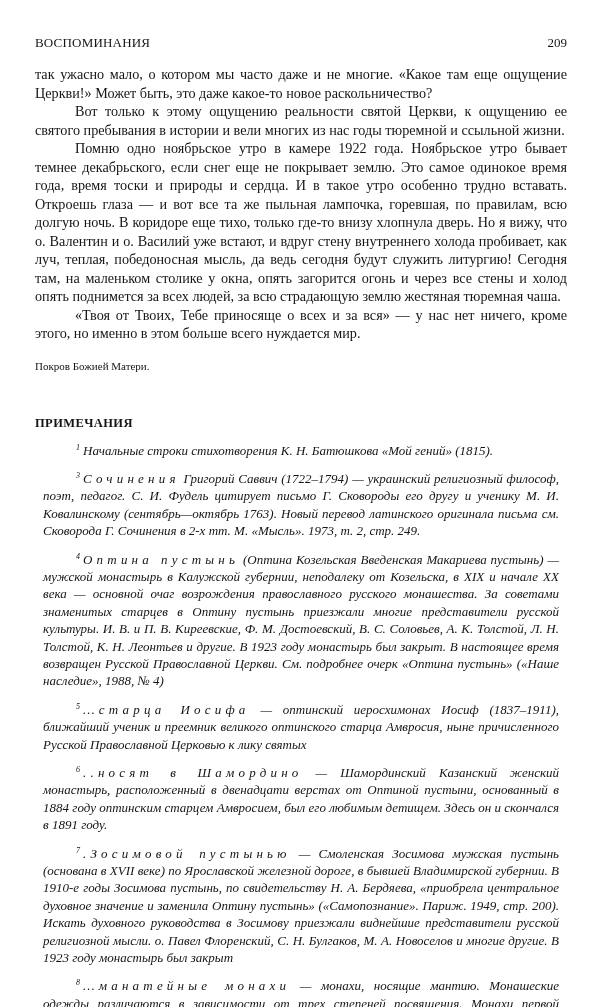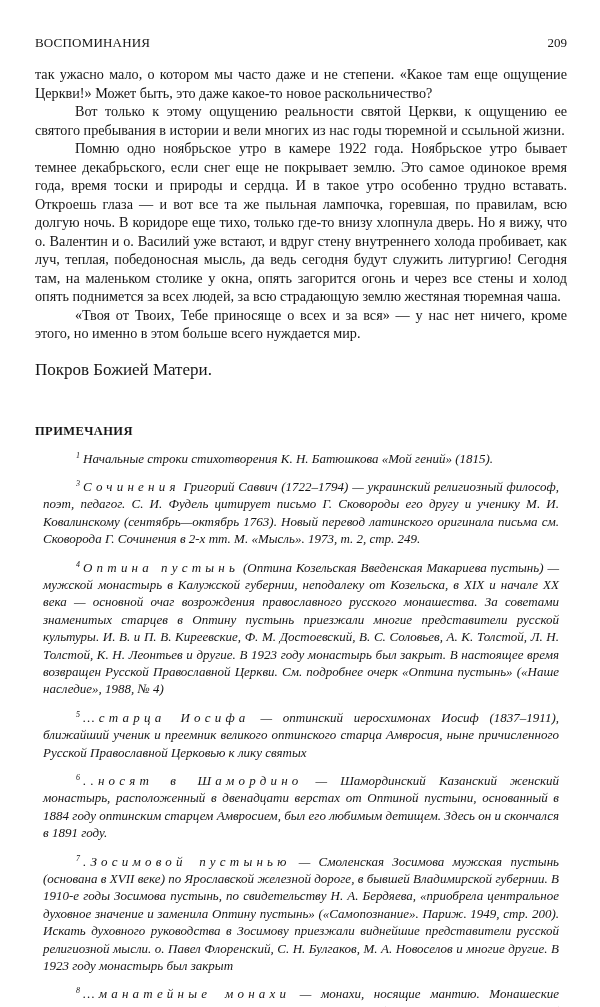--- a/index.html
+++ b/index.html
@@ -5,38 +5,38 @@
   html, body { margin:0; padding:0; background:#ffffff; }
   body { width:600px; height:1007px; overflow:hidden; position:relative;
          font-family:"Liberation Serif", "DejaVu Serif", serif; color:#151515; }
   .page { position:absolute; left:35px; top:35px; width:532px; }
   .running-head { display:flex; justify-content:space-between; align-items:baseline;
                   font-size:13px; height:18px;text-align:right; }
   .running-head .title { letter-spacing:0.2px; }
   .body-text { margin-top:12px; font-size:14.2px; line-height:18.5px; text-align:justify; }
   .body-text p { margin:0; }
   .body-text p.indent { text-indent:40px; }
-  .signature { margin-top:17px; font-size:17px; }
+  .signature { margin-top:17px; font-size:11px; }
   .notes-title { margin-top:44px; text-align:left; font-weight:bold; font-size:12.5px; letter-spacing:0.4px; }
   .notes { margin-top:6px; font-size:13px; line-height:17.4px; text-align:justify; }
   .note { margin:8px; text-indent:33px;font-style:italic; }
   .note sup { font-size:8px; vertical-align:5px; margin-right:3px; }
   .sp { letter-spacing:4.2px; }
 </style>
 </head>
 <body>
 
 <div class="page">
   <div class="running-head">
     <span class="title">ВОСПОМИНАНИЯ</span>
     <span>209</span>
   </div>
 
   <div class="body-text">
-    <p>так ужасно мало, о котором мы часто даже и не степени. «Какое там еще ощущение Церкви!» Может быть, это даже какое-то новое раскольничество?</p>
+    <p>так ужасно мало, о котором мы часто даже и не многие. «Какое там еще ощущение Церкви!» Может быть, это даже какое-то новое раскольничество?</p>
     <p class="indent">Вот только к этому ощущению реальности святой Церкви, к ощущению ее святого пребывания в истории и вели многих из нас годы тюремной и ссыльной жизни.</p>
     <p class="indent">Помню одно ноябрьское утро в камере 1922 года. Ноябрьское утро бывает темнее декабрьского, если снег еще не покрывает землю. Это самое одинокое время года, время тоски и природы и сердца. И в такое утро особенно трудно вставать. Откроешь глаза — и вот все та же пыльная лампочка, горевшая, по правилам, всю долгую ночь. В коридоре еще тихо, только где-то внизу хлопнула дверь. Но я вижу, что о. Валентин и о. Василий уже встают, и вдруг стену внутреннего холода пробивает, как луч, теплая, победоносная мысль, да ведь сегодня будут служить литургию! Сегодня там, на маленьком столике у окна, опять загорится огонь и через все стены и холод опять поднимется за всех людей, за всю страдающую землю жестяная тюремная чаша.</p>
     <p class="indent">«Твоя от Твоих, Тебе приносяще о всех и за вся» — у нас нет ничего, кроме этого, но именно в этом больше всего нуждается мир.</p>
   </div>
 
   <div class="signature">Покров Божией Матери.</div>
 
   <div class="notes-title">ПРИМЕЧАНИЯ</div>
 
   <div class="notes">

